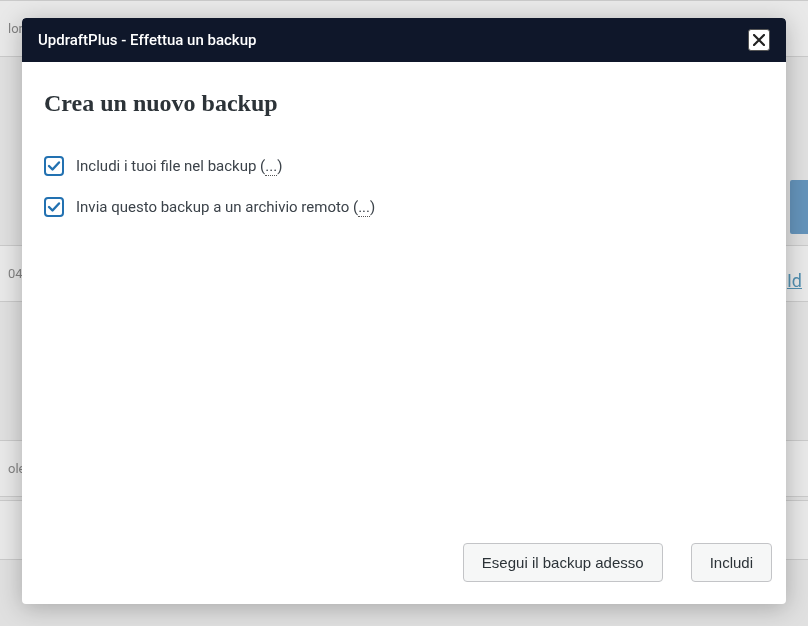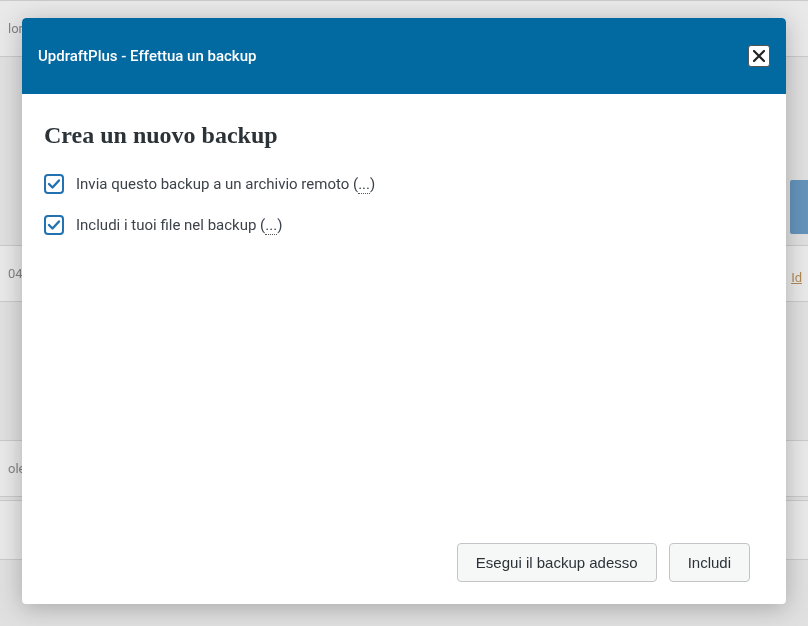--- a/index.html
+++ b/index.html
@@ -40,23 +40,23 @@
     width: 764px;
     height: 586px;
     background: #fff;
     border-radius: 4px;
     box-shadow: 0 4px 25px rgba(0,0,0,0.25);
     display: flex;
     flex-direction: column;
     overflow: hidden;
   }
   .dialog-titlebar {
-    background: #0369a1;
+    background: #0f172a;
     color: #fff;
-    padding: 27px 16px;
+    padding: 11px 16px;
     font-size: 15px;
     font-weight: 500;
     display: flex;
     align-items: center;
     justify-content: space-between;
     border-radius: 4px 4px 0 0;
   }
   .dialog-close {
     width: 22px;
     height: 22px;
@@ -72,21 +72,21 @@
   .dialog-body {
     flex: 1;
     padding: 28px 22px 10px 22px;
     color: #3a3a3a;
   }
   .dialog-heading {
     font-family: Georgia, "Times New Roman", serif;
     font-weight: 600;
     font-size: 24px;
     color: #2c3338;
-    margin-bottom: 24px;
+    margin-bottom: 38px;
   }
   .opt-row {
     display: flex;
     align-items: flex-start;
     gap: 12px;
     margin-bottom: 18px;
     font-size: 15px;
     line-height: 1.55;
     color: #3c434a;
   }
@@ -104,40 +104,40 @@
     cursor: pointer;
   }
   .chk.unchecked { border-color: #8c8f94; }
   .chk svg { width: 14px; height: 14px; }
   .opt-label { flex: 1; }
   .dotted-link {
     border-bottom: 1px dotted #555;
     cursor: pointer;
   }
   .dialog-buttons {
-    padding: 12px 36px 22px 22px;
+    padding: 12px 14px 22px 22px;
     display: flex;
     justify-content: flex-end;
-    gap: 12px;
+    gap: 28px;
   }
   .btn {
     background: #f6f7f7;
     border: 1px solid #c3c4c7;
     border-radius: 4px;
     padding: 10px 18px;
     font-size: 15px;
     color: #2c3338;
     cursor: pointer;
   }
   .bg-link {
     position: absolute;
     right: 6px;
     top: 270px;
-    color: #a16207;
-    font-size: 13px;
+    color: #0369a1;
+    font-size: 18px;
     text-decoration: underline;
     text-align: right;
   }
   .bg-blue {
     position: absolute;
     right: 0;
     top: 180px;
     width: 18px;
     height: 54px;
     background: #2271b1;
@@ -179,32 +179,32 @@
     <h1 class="dialog-heading">Crea un nuovo backup</h1>
 
 
     <div class="opt-row">
       <div class="chk">
         <svg viewBox="0 0 14 14">
             <path d="M2 7 L5.5 10.5 L12 3.5" fill="none" stroke="#2271b1" stroke-width="2.4" stroke-linecap="round" stroke-linejoin="round"></path>
           </svg>
       </div>
       <div class="opt-label">
-        <span>Invia questo backup a un archivio remoto (</span><span class="dotted-link">...</span><span>)</span>
+        <span>Includi i tuoi file nel backup (</span><span class="dotted-link">...</span><span>)</span>
       </div>
     </div>
 
     <div class="opt-row">
       <div class="chk">
         <svg viewBox="0 0 14 14">
             <path d="M2 7 L5.5 10.5 L12 3.5" fill="none" stroke="#2271b1" stroke-width="2.4" stroke-linecap="round" stroke-linejoin="round"></path>
           </svg>
       </div>
       <div class="opt-label">
-        <span>Includi i tuoi file nel backup (</span><span class="dotted-link">...</span><span>)</span>
+        <span>Invia questo backup a un archivio remoto (</span><span class="dotted-link">...</span><span>)</span>
       </div>
     </div>
 
 
   </div>
 
   <div class="dialog-buttons">
     <button class="btn">Esegui il backup adesso</button>
     <button class="btn">Includi</button>
   </div>

